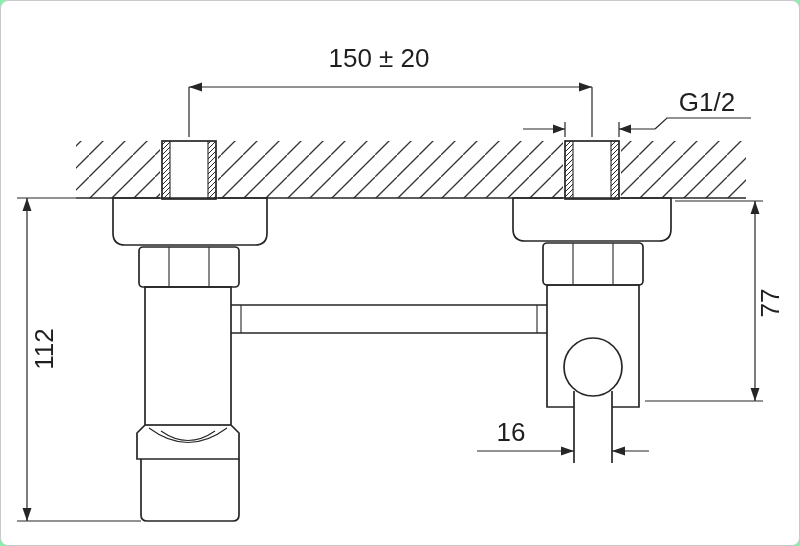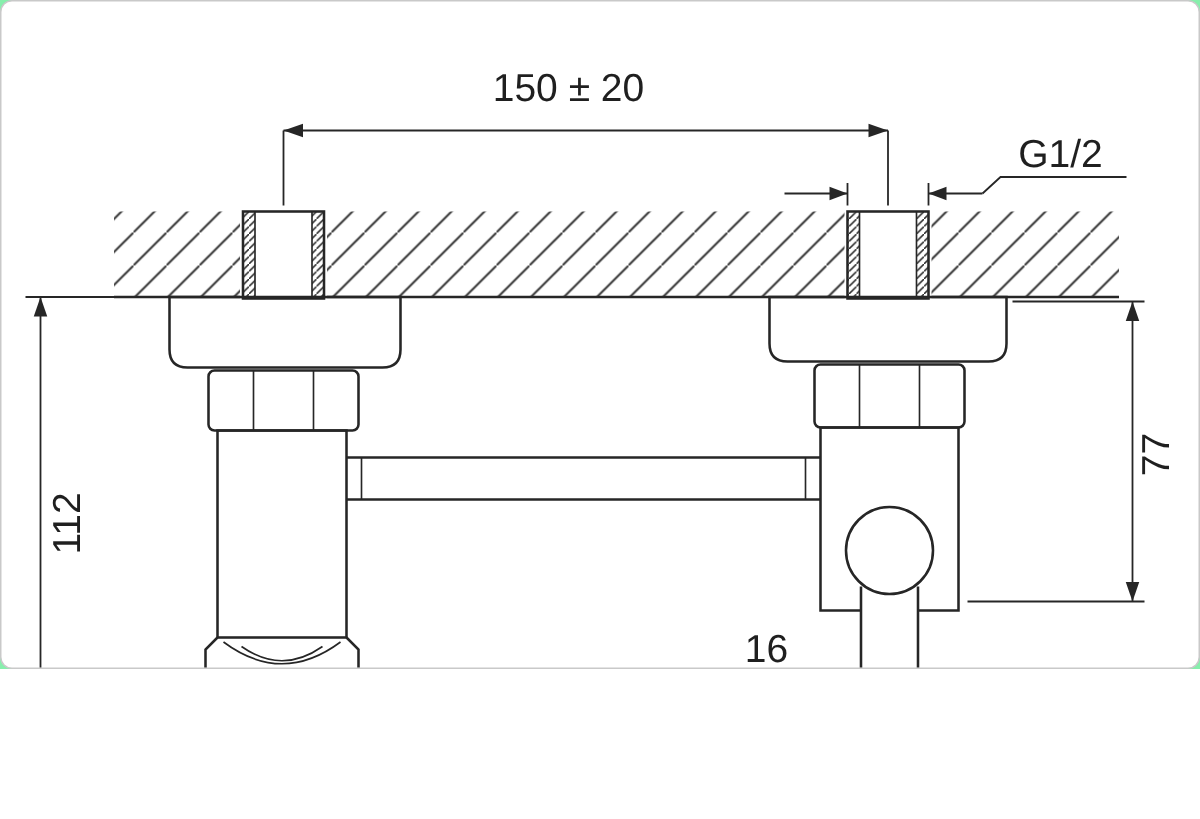--- a/index.html
+++ b/index.html
@@ -1,17 +1,17 @@
 <!DOCTYPE html>
 <html><head>
 <meta charset="utf-8">
 <style>
   html,body{margin:0;padding:0;background:#ffffff;}
   .page{
-    width:800px;height:446px;position:relative;background:#86efac;
+    width:800px;height:546px;position:relative;background:#86efac;
     font-family:"Liberation Sans","DejaVu Sans",sans-serif;
     box-sizing:border-box;
   }
   .frame{
     position:absolute;inset:0;border:1px solid #c9c9c9;border-radius:8px;
     background:#ffffff;overflow:hidden;
   }
   svg{display:block;}
   svg text{
     font-family:"Liberation Sans","DejaVu Sans",sans-serif;

